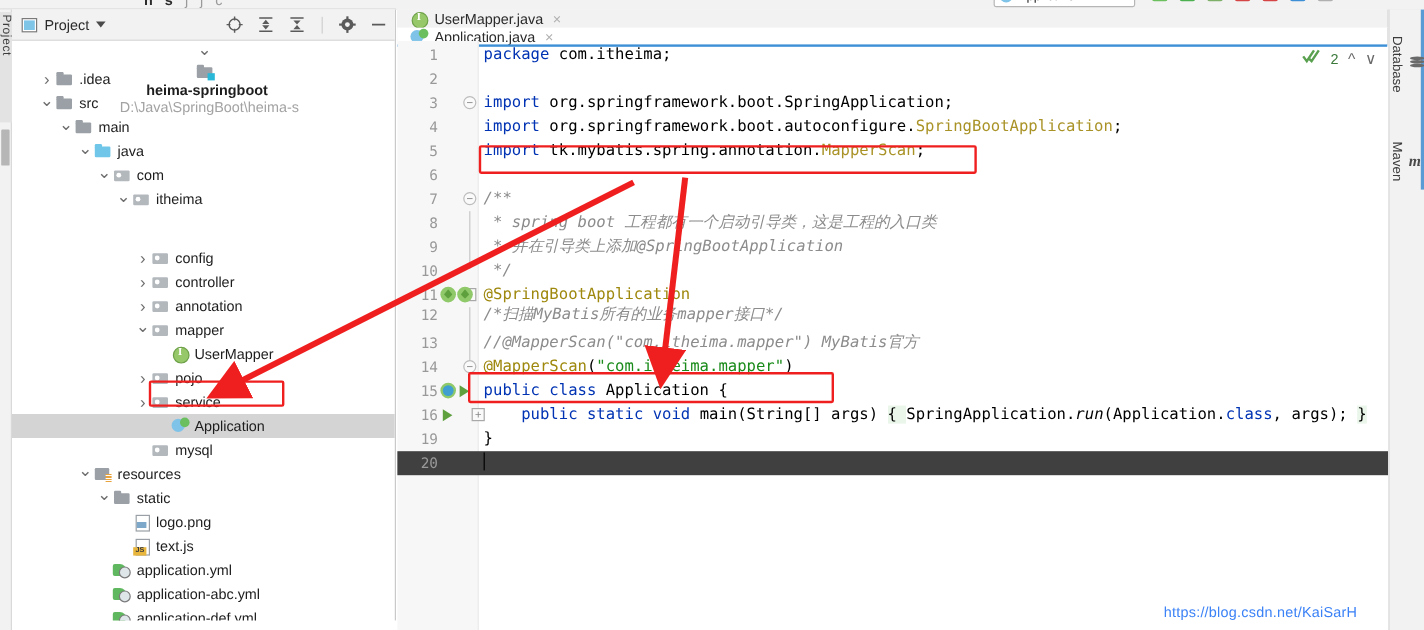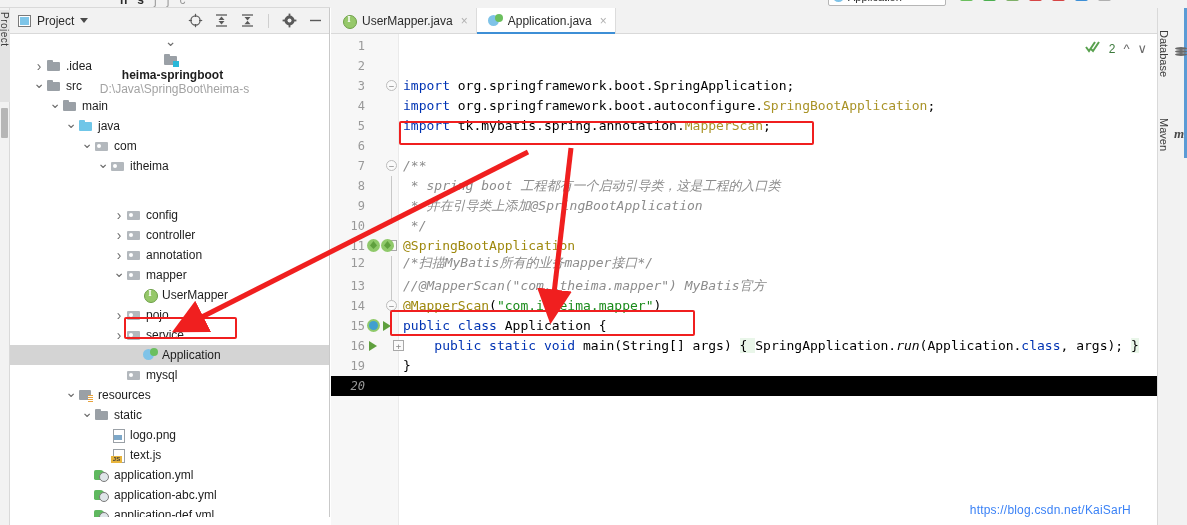--- a/index.html
+++ b/index.html
@@ -210,21 +210,21 @@
   
   .editor {
     position: absolute; left: 331px; top: 8px;
     width: 826px; height: 517px;
     background: #ffffff;
     display: flex; flex-direction: column;
   }
   .tabbar {
     height: 26px; min-height: 26px; background: #f2f2f2;
     border-bottom: 1px solid #d9d9d9;
-    display: flex; align-items: stretch;
+    display: flex; align-items: stretch; flex-direction: column;
   }
   .tab {
     display: flex; align-items: center; gap: 5px;
     padding: 0 8px 0 10px; font-size: 12px; color: #2b2b2b;
     border-right: 1px solid #dcdcdc;
     position: relative; background: #f2f2f2;
   }
   .tab.active { background: #ffffff; }
   .tab.active::after {
     content: ""; position: absolute; left: 0; right: 0; bottom: -1px;
@@ -247,21 +247,21 @@
     line-height: 20px; white-space: pre;
   }
   .codeline .lnum {
     position: absolute; left: 0; width: 34px; text-align: right;
     color: #999999; font-size: 12px;
     font-family: "DejaVu Sans Mono", "Liberation Mono", monospace;
   }
   .codeline .ctext {
     position: absolute; left: 72px; white-space: pre;
   }
-  .codeline.cursorline { background: #000000; font-style: italic; }
+  .codeline.cursorline { background: #404040; }
 
   .kw { color: #0033b3; }
   .cls { color: #a99327; }
   .str { color: #1a8b1a; }
   .cmt { color: #8c8c8c; font-style: italic; }
   .plain { color: #000000; }
   .ann { color: #9e880d; }
   .ital { font-style: italic; }
   .hl-green { background: #e9f6e9; }
 
@@ -606,21 +606,21 @@
           <svg width="16" height="14" viewBox="0 0 16 14">
             <polyline points="1,7 4,11 10,2" fill="none" stroke="#59a14f" stroke-width="2"></polyline>
             <polyline points="6,9 8,11 14,2" fill="none" stroke="#59a14f" stroke-width="2"></polyline>
           </svg>
         </span>
         <span>2</span>
         <span class="chev">^</span>
         <span class="chev">∨</span>
       </div>
       <div class="watermark">https://blog.csdn.net/KaiSarH</div>
-    <div class="codeline" style="top: 2px;"><span class="lnum">1</span></div>
+    <div class="codeline" style="top: 2px;"><span class="lnum">1</span><span class="ctext"><span class="kw">package</span><span class="plain"> com.itheima;</span></span></div>
         <div class="codeline" style="top: 22px;"><span class="lnum">2</span><span class="ctext"></span></div>
         <div class="codeline" style="top: 42px;"><span class="lnum">3</span><span class="ctext"><span class="kw">import</span><span class="plain"> org.springframework.boot.SpringApplication;</span></span></div>
         <div class="codeline" style="top: 62px;"><span class="lnum">4</span><span class="ctext"><span class="kw">import</span><span class="plain"> org.springframework.boot.autoconfigure.</span><span class="cls">SpringBootApplication</span><span class="plain">;</span></span></div>
         <div class="codeline" style="top: 82px;"><span class="lnum">5</span><span class="ctext"><span class="kw">import</span><span class="plain"> tk.mybatis.spring.annotation.</span><span class="cls">MapperScan</span><span class="plain">;</span></span></div>
         <div class="codeline" style="top: 102px;"><span class="lnum">6</span><span class="ctext"></span></div>
         <div class="codeline" style="top: 122px;"><span class="lnum">7</span><span class="ctext"><span class="cmt">/**</span></span></div>
         <div class="codeline" style="top: 142px;"><span class="lnum">8</span><span class="ctext"><span class="cmt"> * spring boot 工程都有一个启动引导类，这是工程的入口类</span></span></div>
         <div class="codeline" style="top: 162px;"><span class="lnum">9</span><span class="ctext"><span class="cmt"> * 并在引导类上添加@SpringBootApplication</span></span></div>
         <div class="codeline" style="top: 182px;"><span class="lnum">10</span><span class="ctext"><span class="cmt"> */</span></span></div>
         <div class="codeline" style="top: 202px;"><span class="lnum">11</span><span class="ctext"><span class="ann">@SpringBootApplication</span></span></div>

